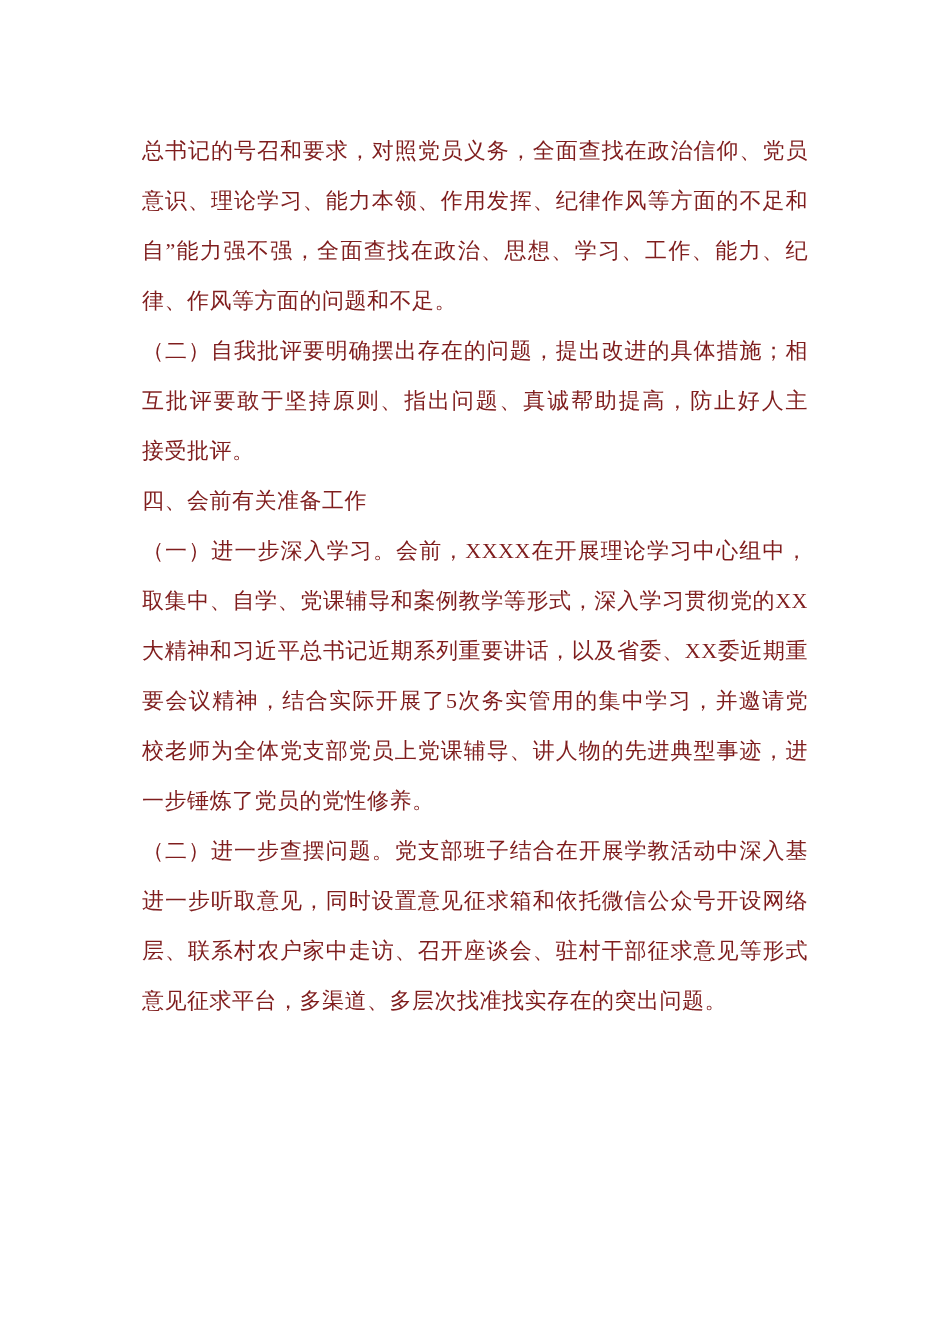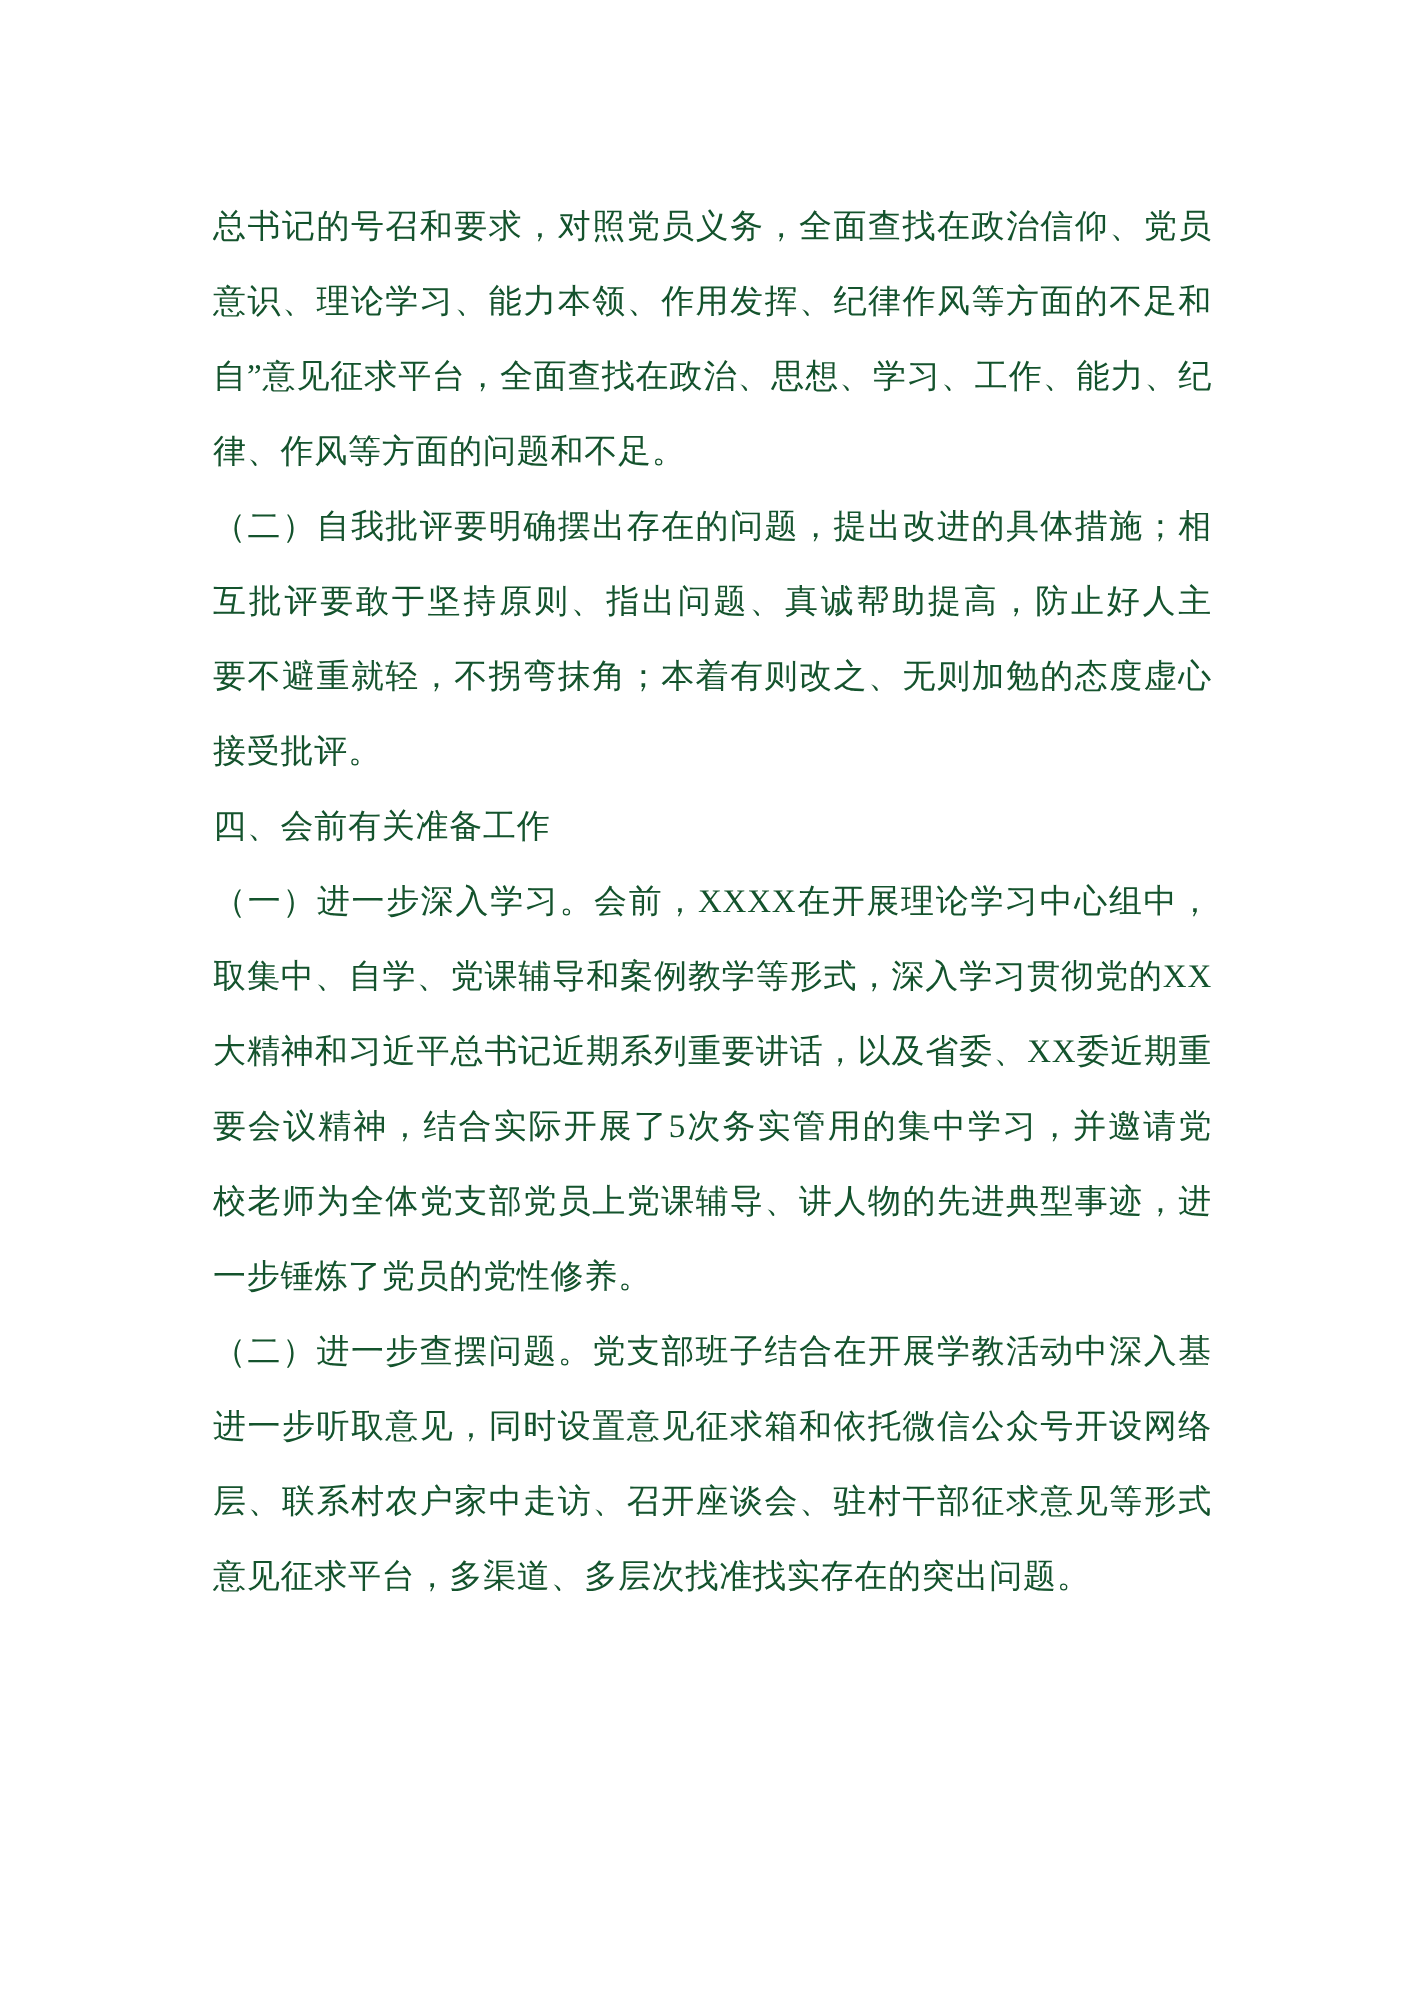--- a/index.html
+++ b/index.html
@@ -9,21 +9,21 @@
   }
   .page {
     position: relative;
     width: 950px;
     height: 1344px;
     background: #ffffff;
     box-sizing: border-box;
     padding: 126px 104px 0 142px;
     overflow: hidden;
     font-family: "Liberation Serif", "DejaVu Serif", serif;
-    color: #14532d;
+    color: #7f1d1d;
   }
   .doc-body {
     width: 666px;
   }
   .paragraph {
     margin: 0;
     padding: 0;
   }
   .line {
     height: 50px;
@@ -41,27 +41,26 @@
   }
 </style>
 </head>
 <body>
 
 <div class="page">
   <div class="doc-body">
       <div class="paragraph">
         <div class="line">总书记的号召和要求，对照党员义务，全面查找在政治信仰、党员</div>
         <div class="line">意识、理论学习、能力本领、作用发挥、纪律作风等方面的不足和</div>
-        <div class="line">自”意见征求平台，全面查找在政治、思想、学习、工作、能力、纪</div>
+        <div class="line">自”能力强不强，全面查找在政治、思想、学习、工作、能力、纪</div>
         <div class="line last">律、作风等方面的问题和不足。</div>
       </div>
       <div class="paragraph">
         <div class="line">（二）自我批评要明确摆出存在的问题，提出改进的具体措施；相</div>
         <div class="line">互批评要敢于坚持原则、指出问题、真诚帮助提高，防止好人主义。</div>
-        <div class="line">要不避重就轻，不拐弯抹角；本着有则改之、无则加勉的态度虚心</div>
         <div class="line last">接受批评。</div>
       </div>
       <div class="paragraph">
         <div class="line last">四、会前有关准备工作</div>
       </div>
       <div class="paragraph">
         <div class="line">（一）进一步深入学习。会前，XXXX在开展理论学习中心组中，采</div>
         <div class="line">取集中、自学、党课辅导和案例教学等形式，深入学习贯彻党的XX</div>
         <div class="line">大精神和习近平总书记近期系列重要讲话，以及省委、XX委近期重</div>
         <div class="line">要会议精神，结合实际开展了5次务实管用的集中学习，并邀请党</div>

